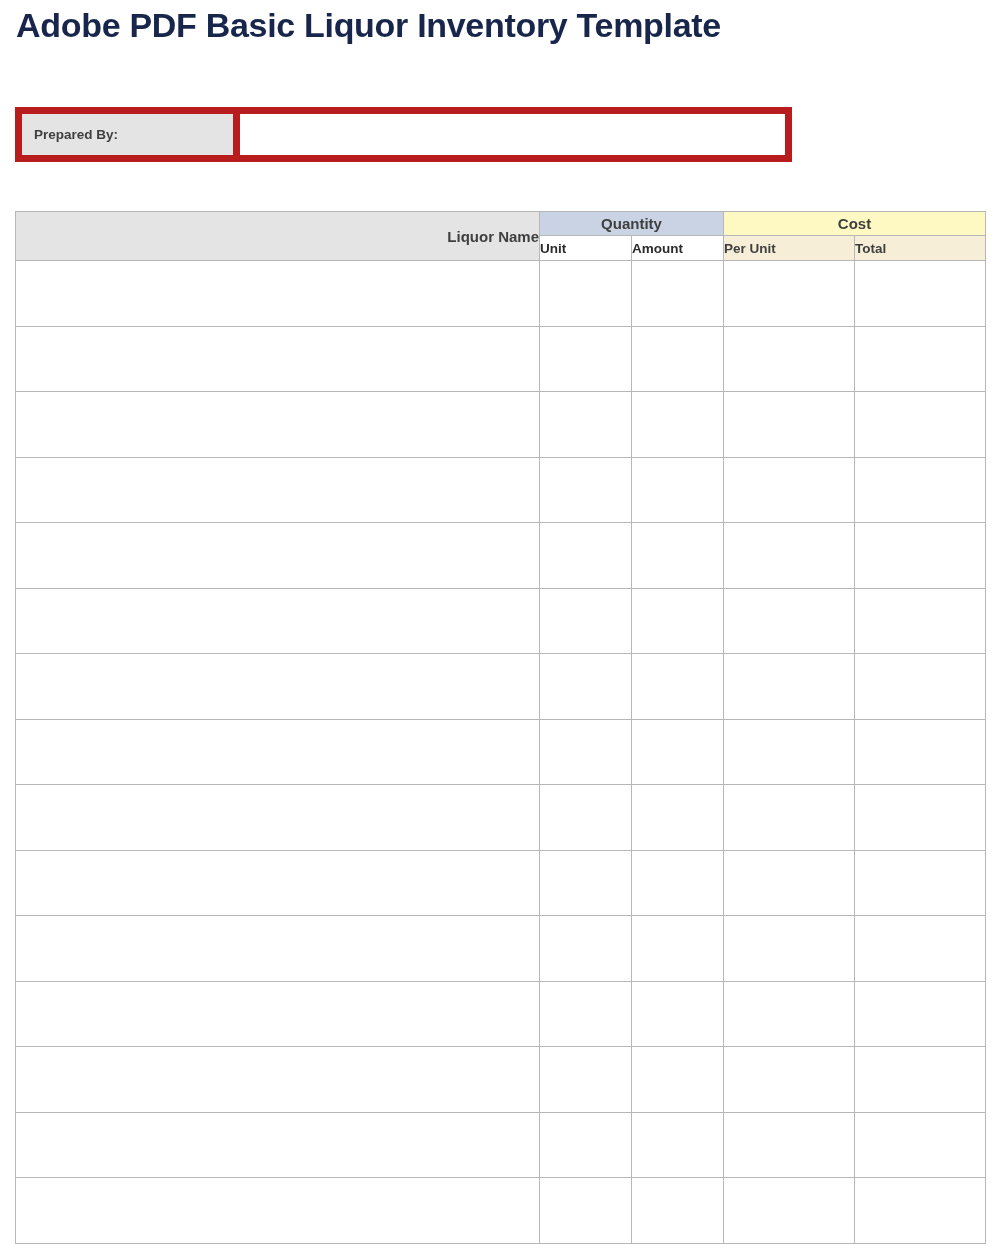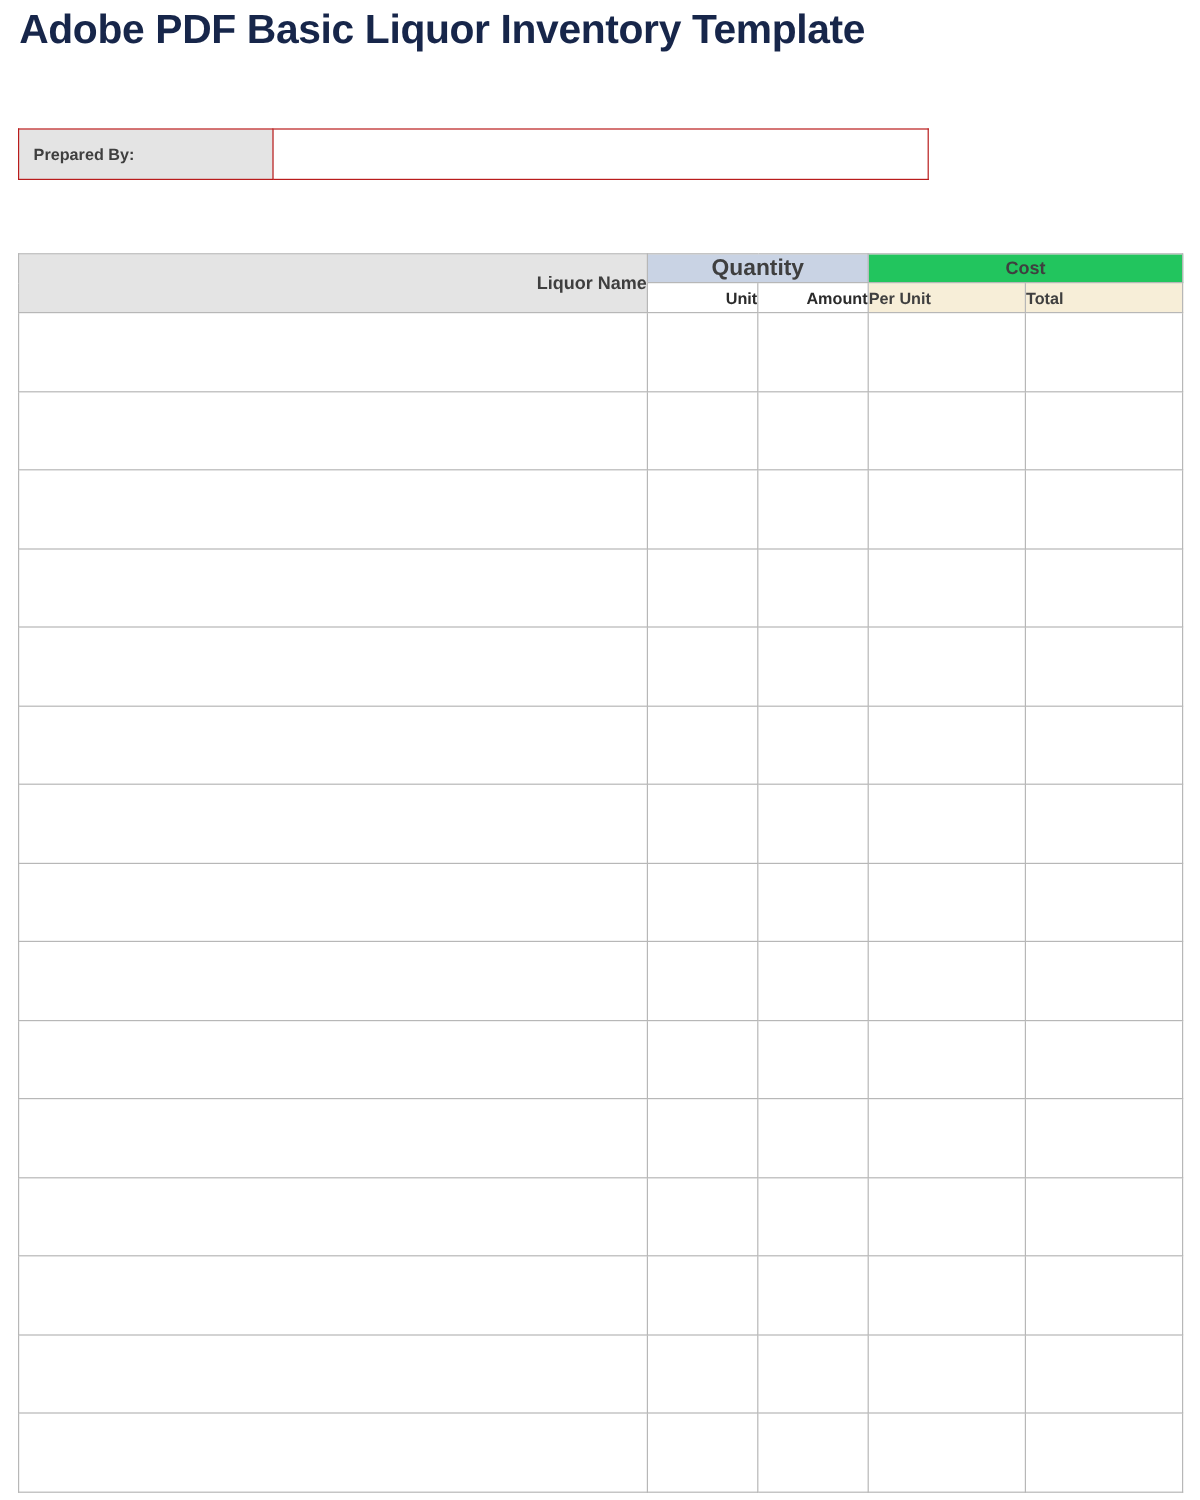--- a/index.html
+++ b/index.html
@@ -34,21 +34,21 @@
 
   
   .meta-table {
     position: absolute;
     left: 15px;
     top: 107px;
     border-collapse: collapse;
     table-layout: fixed;
   }
   .meta-table td {
-    border: 1px solid #b91c1c;
+    border: 7px solid #b91c1c;
     height: 41px;
     vertical-align: middle;
     padding: 0 12px;
     font-size: 13.5px;
     font-weight: bold;
     color: #3f3f3f;
   }
   .meta-label {
     width: 187px;
     background: #e4e4e4;
@@ -82,40 +82,40 @@
     background: #e4e4e4;
     font-size: 15px;
     font-weight: bold;
     color: #3f3f3f;
     text-align: right;
     vertical-align: middle;
     height: 48px;
   }
   .hdr-group-qty {
     background: #c9d3e4;
-    font-size: 19px;
+    font-size: 15px;
     font-weight: bold;
     color: #3f3f3f;
     text-align: center;
     height: 23px;
   }
   .hdr-group-cost {
-    background: #22c55e;
+    background: #fef9c3;
     font-size: 15px;
     font-weight: bold;
     color: #3f3f3f;
     text-align: center;
     height: 23px;
   }
   .hdr-sub-qty {
     background: #ffffff;
     font-size: 13.5px;
     font-weight: bold;
     color: #2b2b2b;
-    text-align: right;
+    text-align: left;
     height: 24px;
   }
   .hdr-sub-cost {
     background: #f7eed8;
     font-size: 13.5px;
     font-weight: bold;
     color: #3f3f3f;
     text-align: left;
     height: 24px;
   }

